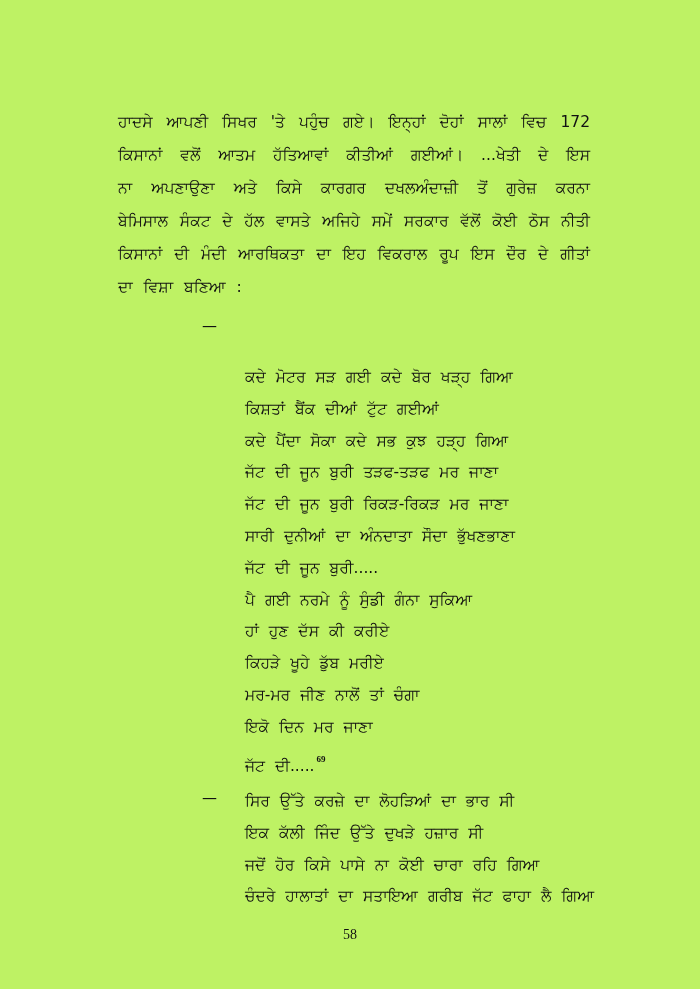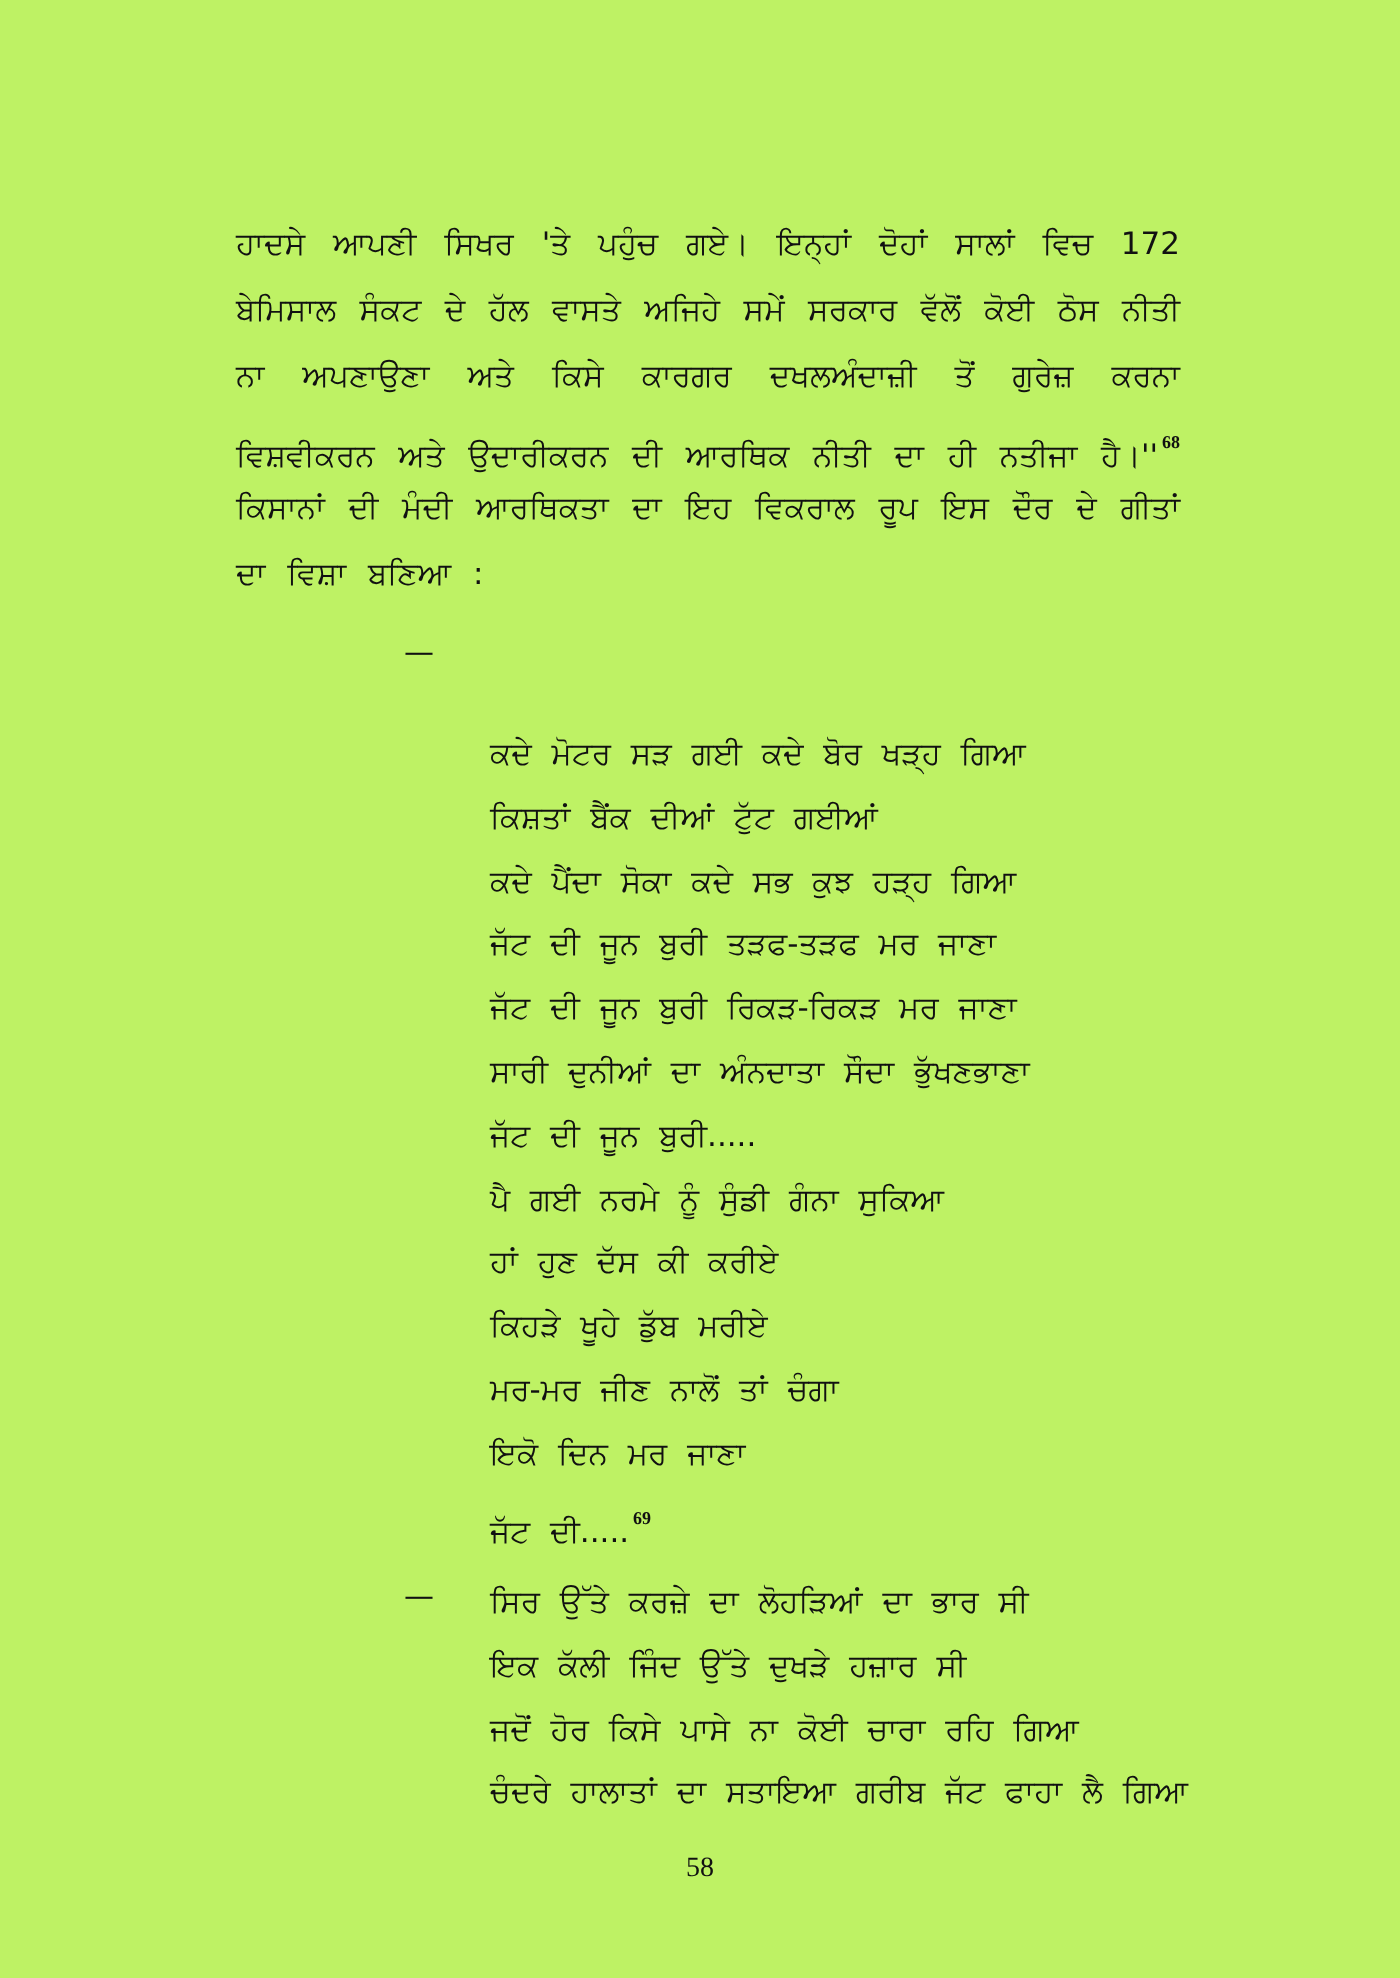--- a/index.html
+++ b/index.html
@@ -18,23 +18,23 @@
   .pagenum { position: absolute; left: 0; width: 700px; top: 927px; text-align: center;
              font-family: "Liberation Serif", serif; font-size: 14px; }
 </style>
 </head>
 <body>
 
 <div class="page">
 
   <div class="prose">
     <span class="pline"><span>ਹਾਦਸੇ ਆਪਣੀ ਸਿਖਰ 'ਤੇ ਪਹੁੰਚ ਗਏ। ਇਨ੍ਹਾਂ ਦੋਹਾਂ ਸਾਲਾਂ ਵਿਚ 172</span></span>
+    <span class="pline"><span>ਕਿਸਾਨਾਂ ਵਲੋਂ ਆਤਮ ਹੱਤਿਆਵਾਂ ਕੀਤੀਆਂ ਗਈਆਂ। ...ਖੇਤੀ ਦੇ ਇਸ</span></span>
+    <span class="pline"><span>ਨਾ ਅਪਣਾਉਣਾ ਅਤੇ ਕਿਸੇ ਕਾਰਗਰ ਦਖਲਅੰਦਾਜ਼ੀ ਤੋਂ ਗੁਰੇਜ਼ ਕਰਨਾ</span></span>
     <span class="pline"><span>ਬੇਮਿਸਾਲ ਸੰਕਟ ਦੇ ਹੱਲ ਵਾਸਤੇ ਅਜਿਹੇ ਸਮੇਂ ਸਰਕਾਰ ਵੱਲੋਂ ਕੋਈ ਠੋਸ ਨੀਤੀ</span></span>
-    <span class="pline"><span>ਨਾ ਅਪਣਾਉਣਾ ਅਤੇ ਕਿਸੇ ਕਾਰਗਰ ਦਖਲਅੰਦਾਜ਼ੀ ਤੋਂ ਗੁਰੇਜ਼ ਕਰਨਾ</span></span>
-    <span class="pline"><span>ਵਿਸ਼ਵੀਕਰਨ ਅਤੇ ਉਦਾਰੀਕਰਨ ਦੀ ਆਰਥਿਕ ਨੀਤੀ ਦਾ ਹੀ ਨਤੀਜਾ ਹੈ।''</span><sup class="fn">68</sup></span>
     <span class="pline"><span>ਕਿਸਾਨਾਂ ਦੀ ਮੰਦੀ ਆਰਥਿਕਤਾ ਦਾ ਇਹ ਵਿਕਰਾਲ ਰੂਪ ਇਸ ਦੌਰ ਦੇ ਗੀਤਾਂ</span></span>
     <span class="pline last"><span>ਦਾ ਵਿਸ਼ਾ ਬਣਿਆ :</span></span>
   </div>
 
   <span class="dash" style="top:317px;">—</span>
   <div class="verse" style="top:314px;margin-top:48px;">
     <span class="vline">ਕਦੇ ਮੋਟਰ ਸੜ ਗਈ ਕਦੇ ਬੋਰ ਖੜ੍ਹ ਗਿਆ</span>
     <span class="vline">ਕਿਸ਼ਤਾਂ ਬੈਂਕ ਦੀਆਂ ਟੁੱਟ ਗਈਆਂ</span>
     <span class="vline">ਕਦੇ ਪੈਂਦਾ ਸੋਕਾ ਕਦੇ ਸਭ ਕੁਝ ਹੜ੍ਹ ਗਿਆ</span>
     <span class="vline">ਜੱਟ ਦੀ ਜੂਨ ਬੁਰੀ ਤੜਫ-ਤੜਫ ਮਰ ਜਾਣਾ</span>

